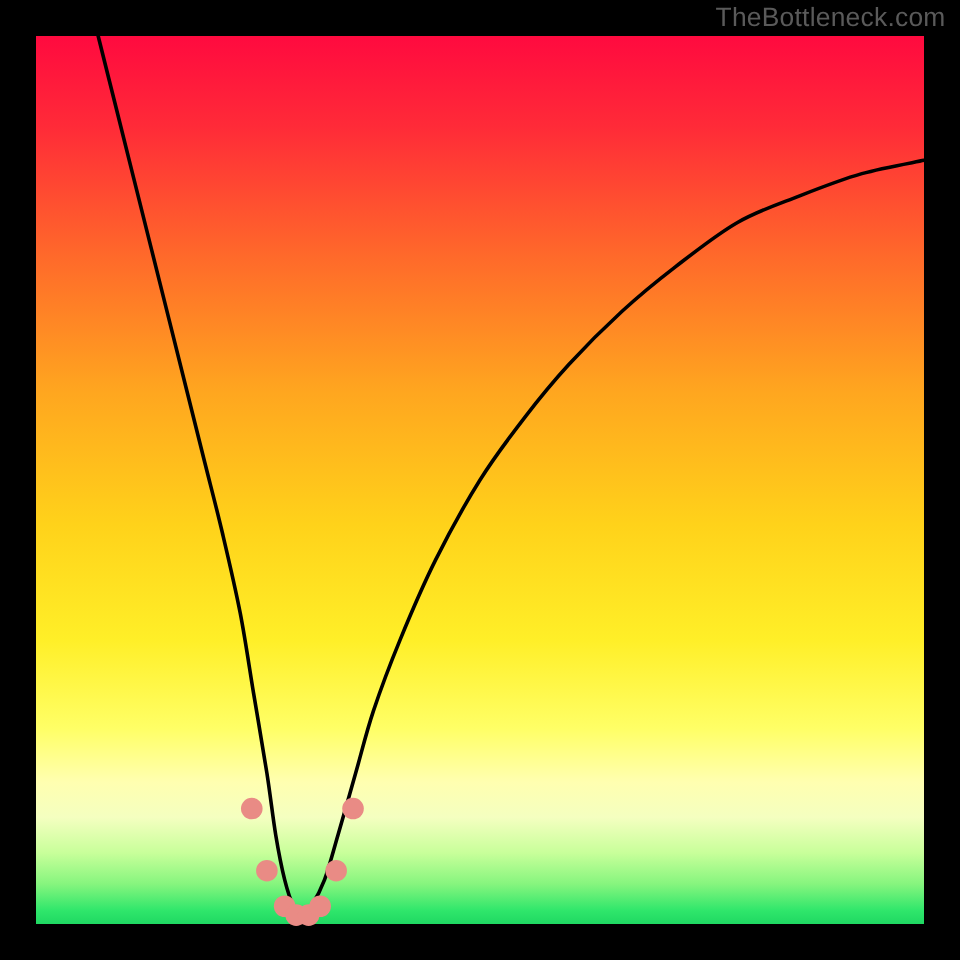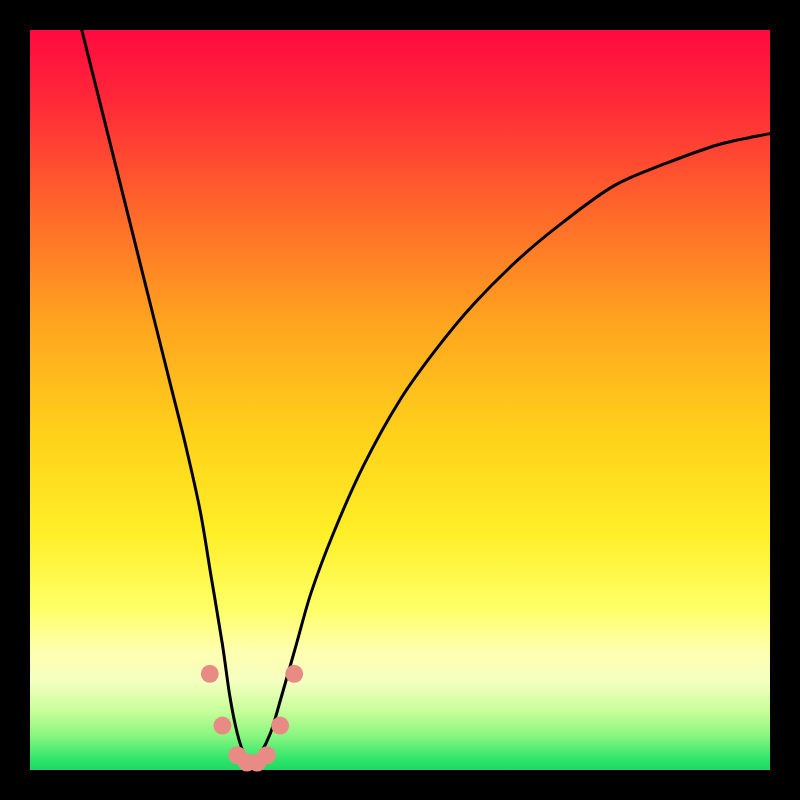--- a/index.html
+++ b/index.html
@@ -34,20 +34,21 @@
     top: 0;
     left: 0;
     width: 800px;
     height: 800px;
   }
 </style>
 </head>
 <body>
 
 <div class="frame">
+  <div class="watermark">TheBottleneck.com</div>
 
   <svg class="plot" viewBox="0 0 800 800" preserveAspectRatio="none">
     <defs>
       <linearGradient id="bg-grad" x1="0" y1="0" x2="0" y2="1">
           <stop offset="0%" stop-color="#ff0a3f"></stop>
           <stop offset="10%" stop-color="#ff2a38"></stop>
           <stop offset="25%" stop-color="#ff6a2a"></stop>
           <stop offset="40%" stop-color="#ffa61f"></stop>
           <stop offset="55.00000000000001%" stop-color="#ffd21a"></stop>
           <stop offset="68%" stop-color="#ffef28"></stop>

